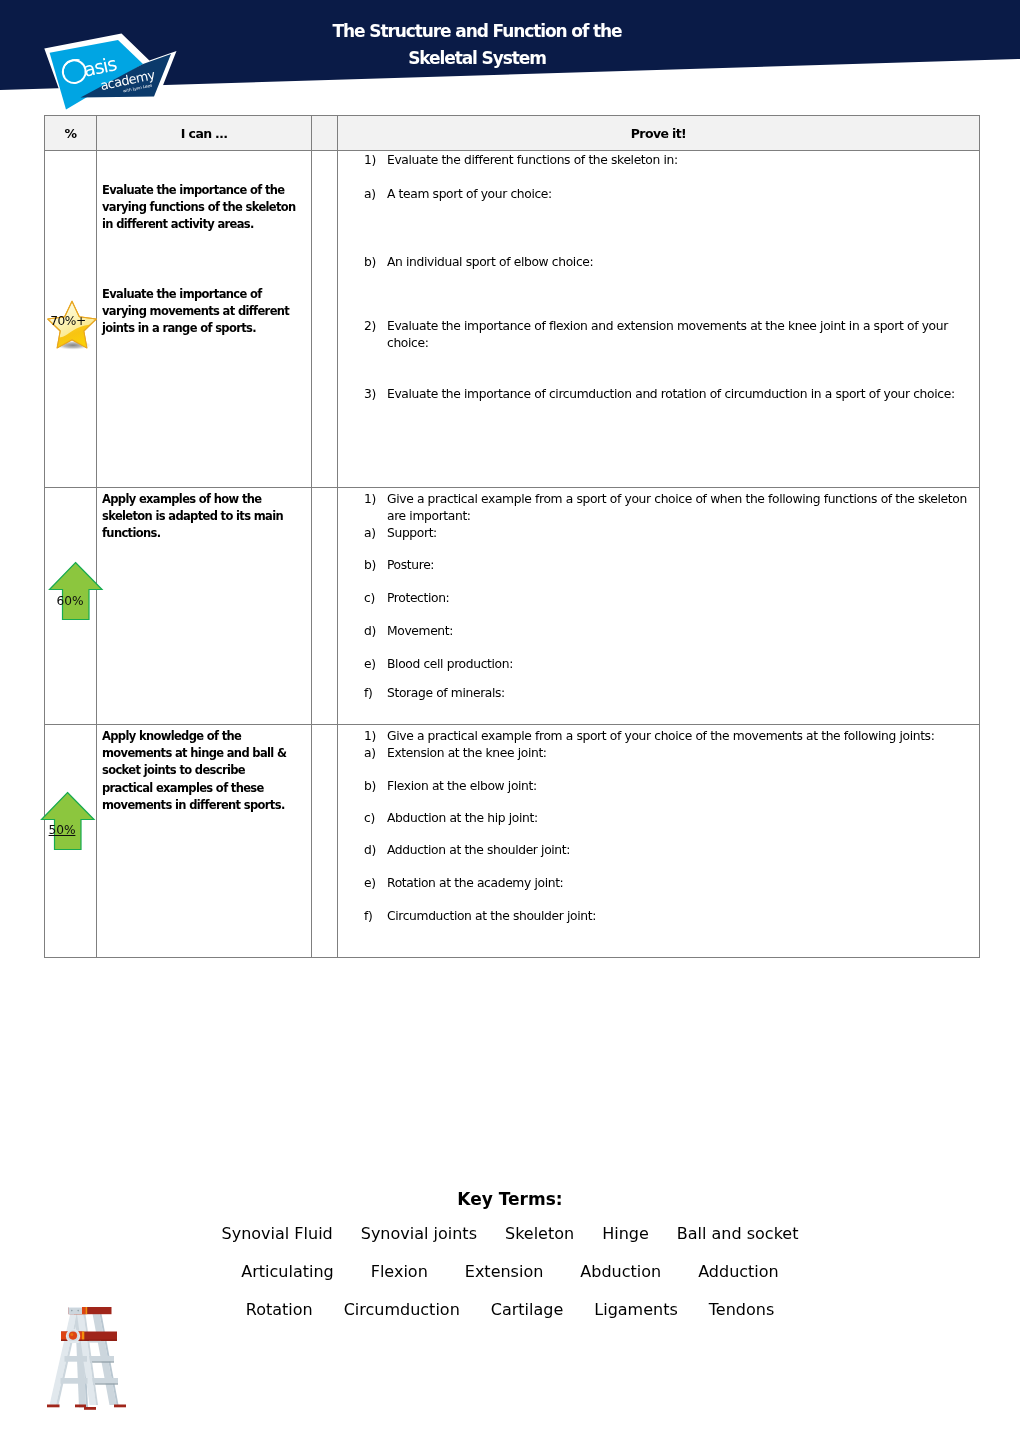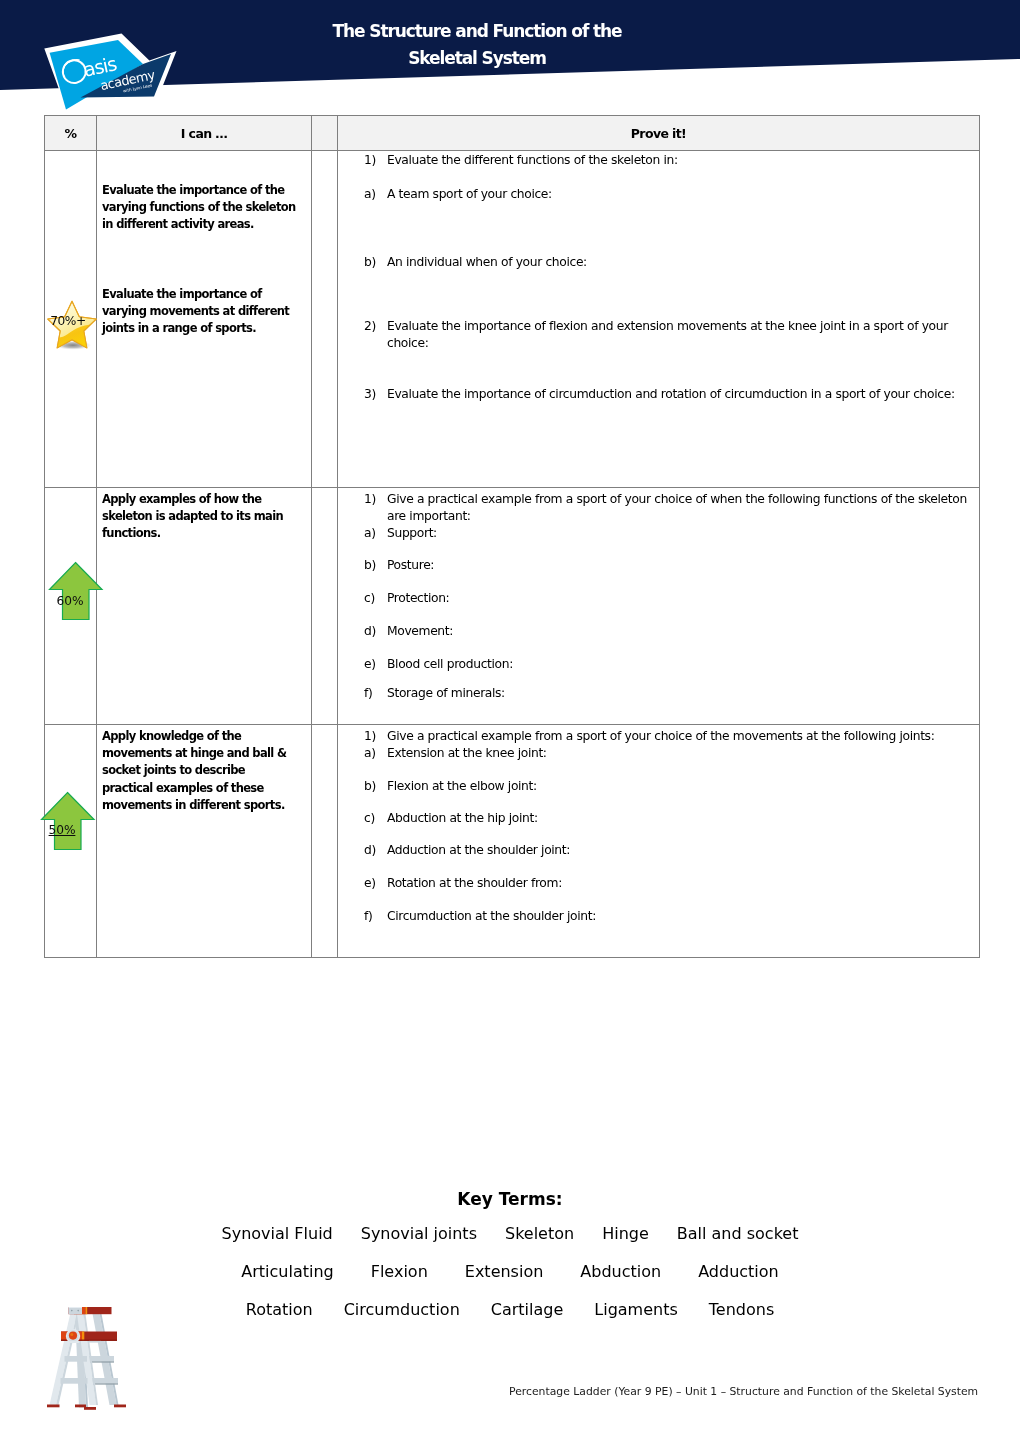--- a/index.html
+++ b/index.html
@@ -135,21 +135,21 @@
             <div class="li" style="margin-bottom: 17px;">
               <span class="mk">1)</span>
               <span class="tx">Evaluate the different functions of the skeleton in:</span>
             </div>
             <div class="li" style="margin-bottom: 51px;">
               <span class="mk">a)</span>
               <span class="tx">A team sport of your choice:</span>
             </div>
             <div class="li" style="margin-bottom: 48px;">
               <span class="mk">b)</span>
-              <span class="tx">An individual when of your choice:</span>
+              <span class="tx">An individual sport of elbow choice:</span>
             </div>
             <div class="li" style="margin-bottom: 34px;">
               <span class="mk">2)</span>
               <span class="tx">Evaluate the importance of flexion and extension movements at the knee joint in a sport of your choice:</span>
             </div>
             <div class="li">
               <span class="mk">3)</span>
               <span class="tx">Evaluate the importance of circumduction and rotation of circumduction in a sport of your choice:</span>
             </div>
           </td>
@@ -213,21 +213,21 @@
             <div class="li" style="margin-bottom: 15px;">
               <span class="mk">c)</span>
               <span class="tx">Abduction at the hip joint:</span>
             </div>
             <div class="li" style="margin-bottom: 16px;">
               <span class="mk">d)</span>
               <span class="tx">Adduction at the shoulder joint:</span>
             </div>
             <div class="li" style="margin-bottom: 16px;">
               <span class="mk">e)</span>
-              <span class="tx">Rotation at the shoulder from:</span>
+              <span class="tx">Rotation at the academy joint:</span>
             </div>
             <div class="li">
               <span class="mk">f)</span>
               <span class="tx">Circumduction at the shoulder joint:</span>
             </div>
           </td>
       </tr>
     </tbody>
   </table>
 
@@ -326,16 +326,13 @@
       <rect x="20" y="34.9" width="12.5" height="2" fill="#e1e8ed"></rect>
       <rect x="42" y="34.9" width="12" height="1.7" fill="#ccd6dd"></rect>
 
       <rect x="0" y="98.5" width="12.5" height="2.8" fill="#a0251a"></rect>
       <rect x="28" y="98.5" width="11" height="2.8" fill="#a0251a"></rect>
       <rect x="37" y="101" width="12" height="2.8" fill="#a0251a"></rect>
       <rect x="67" y="98.5" width="12" height="2.8" fill="#a0251a"></rect>
     </svg>
   </div>
 
-  <div class="foot">
-    <span class="inner">Percentage Ladder (Year 9 PE) – Unit 1 – Structure and Function of the Skeletal System</span>
-  </div>
 </div>
 
 </body></html>

